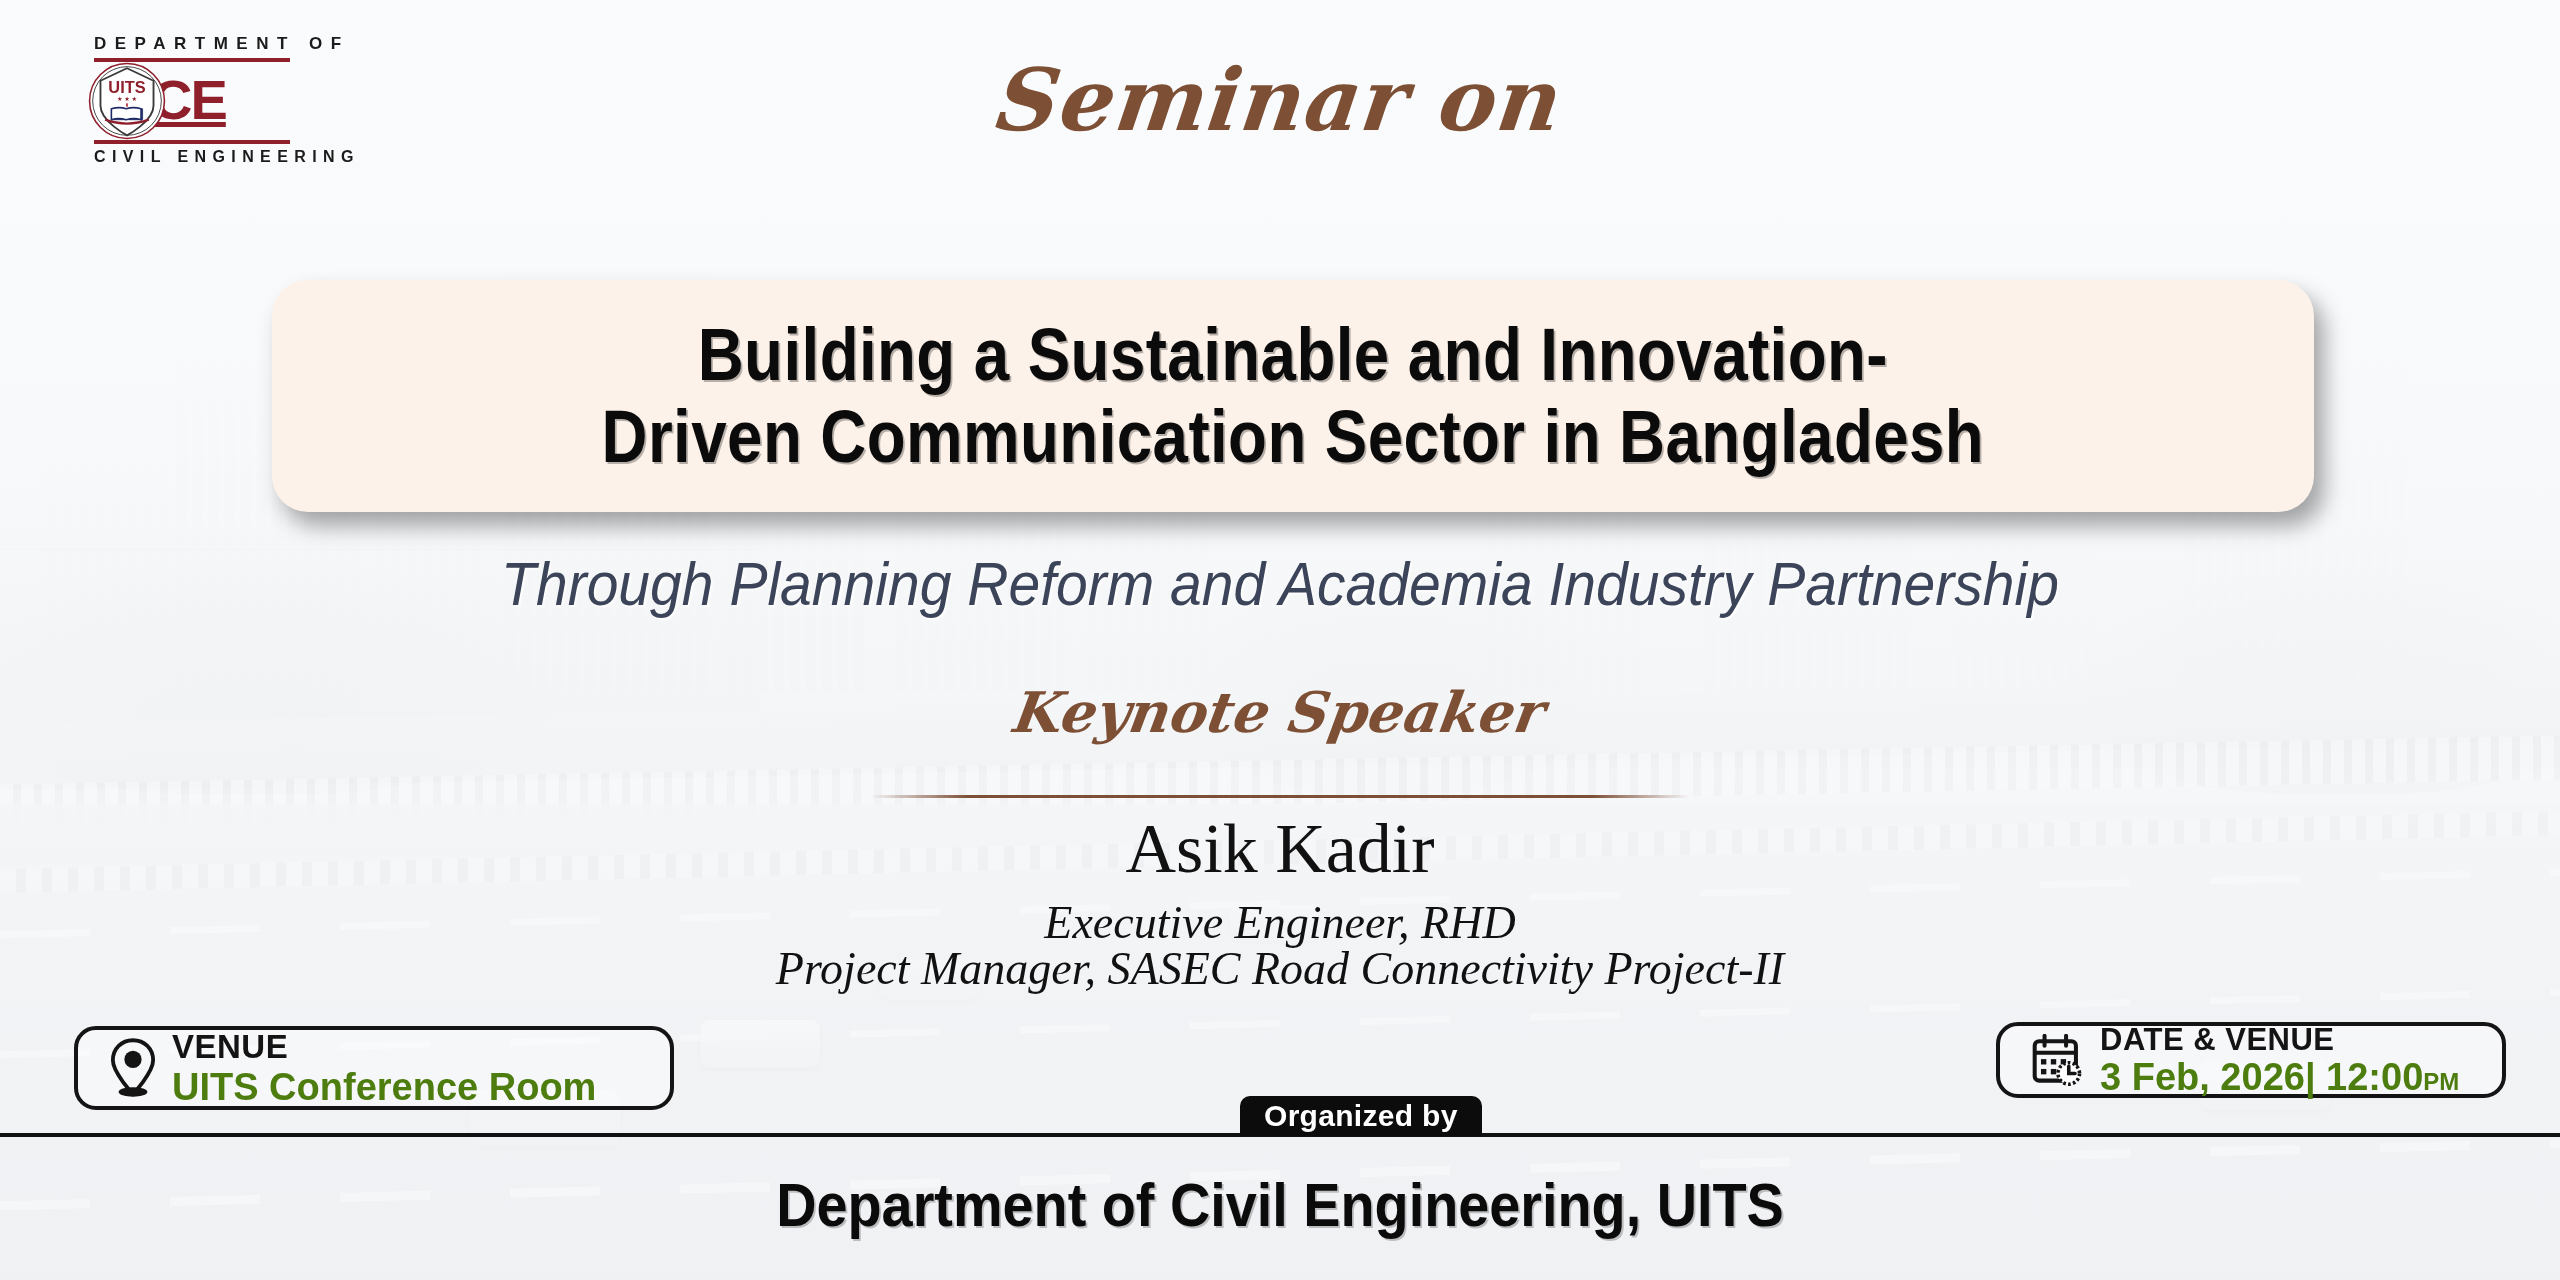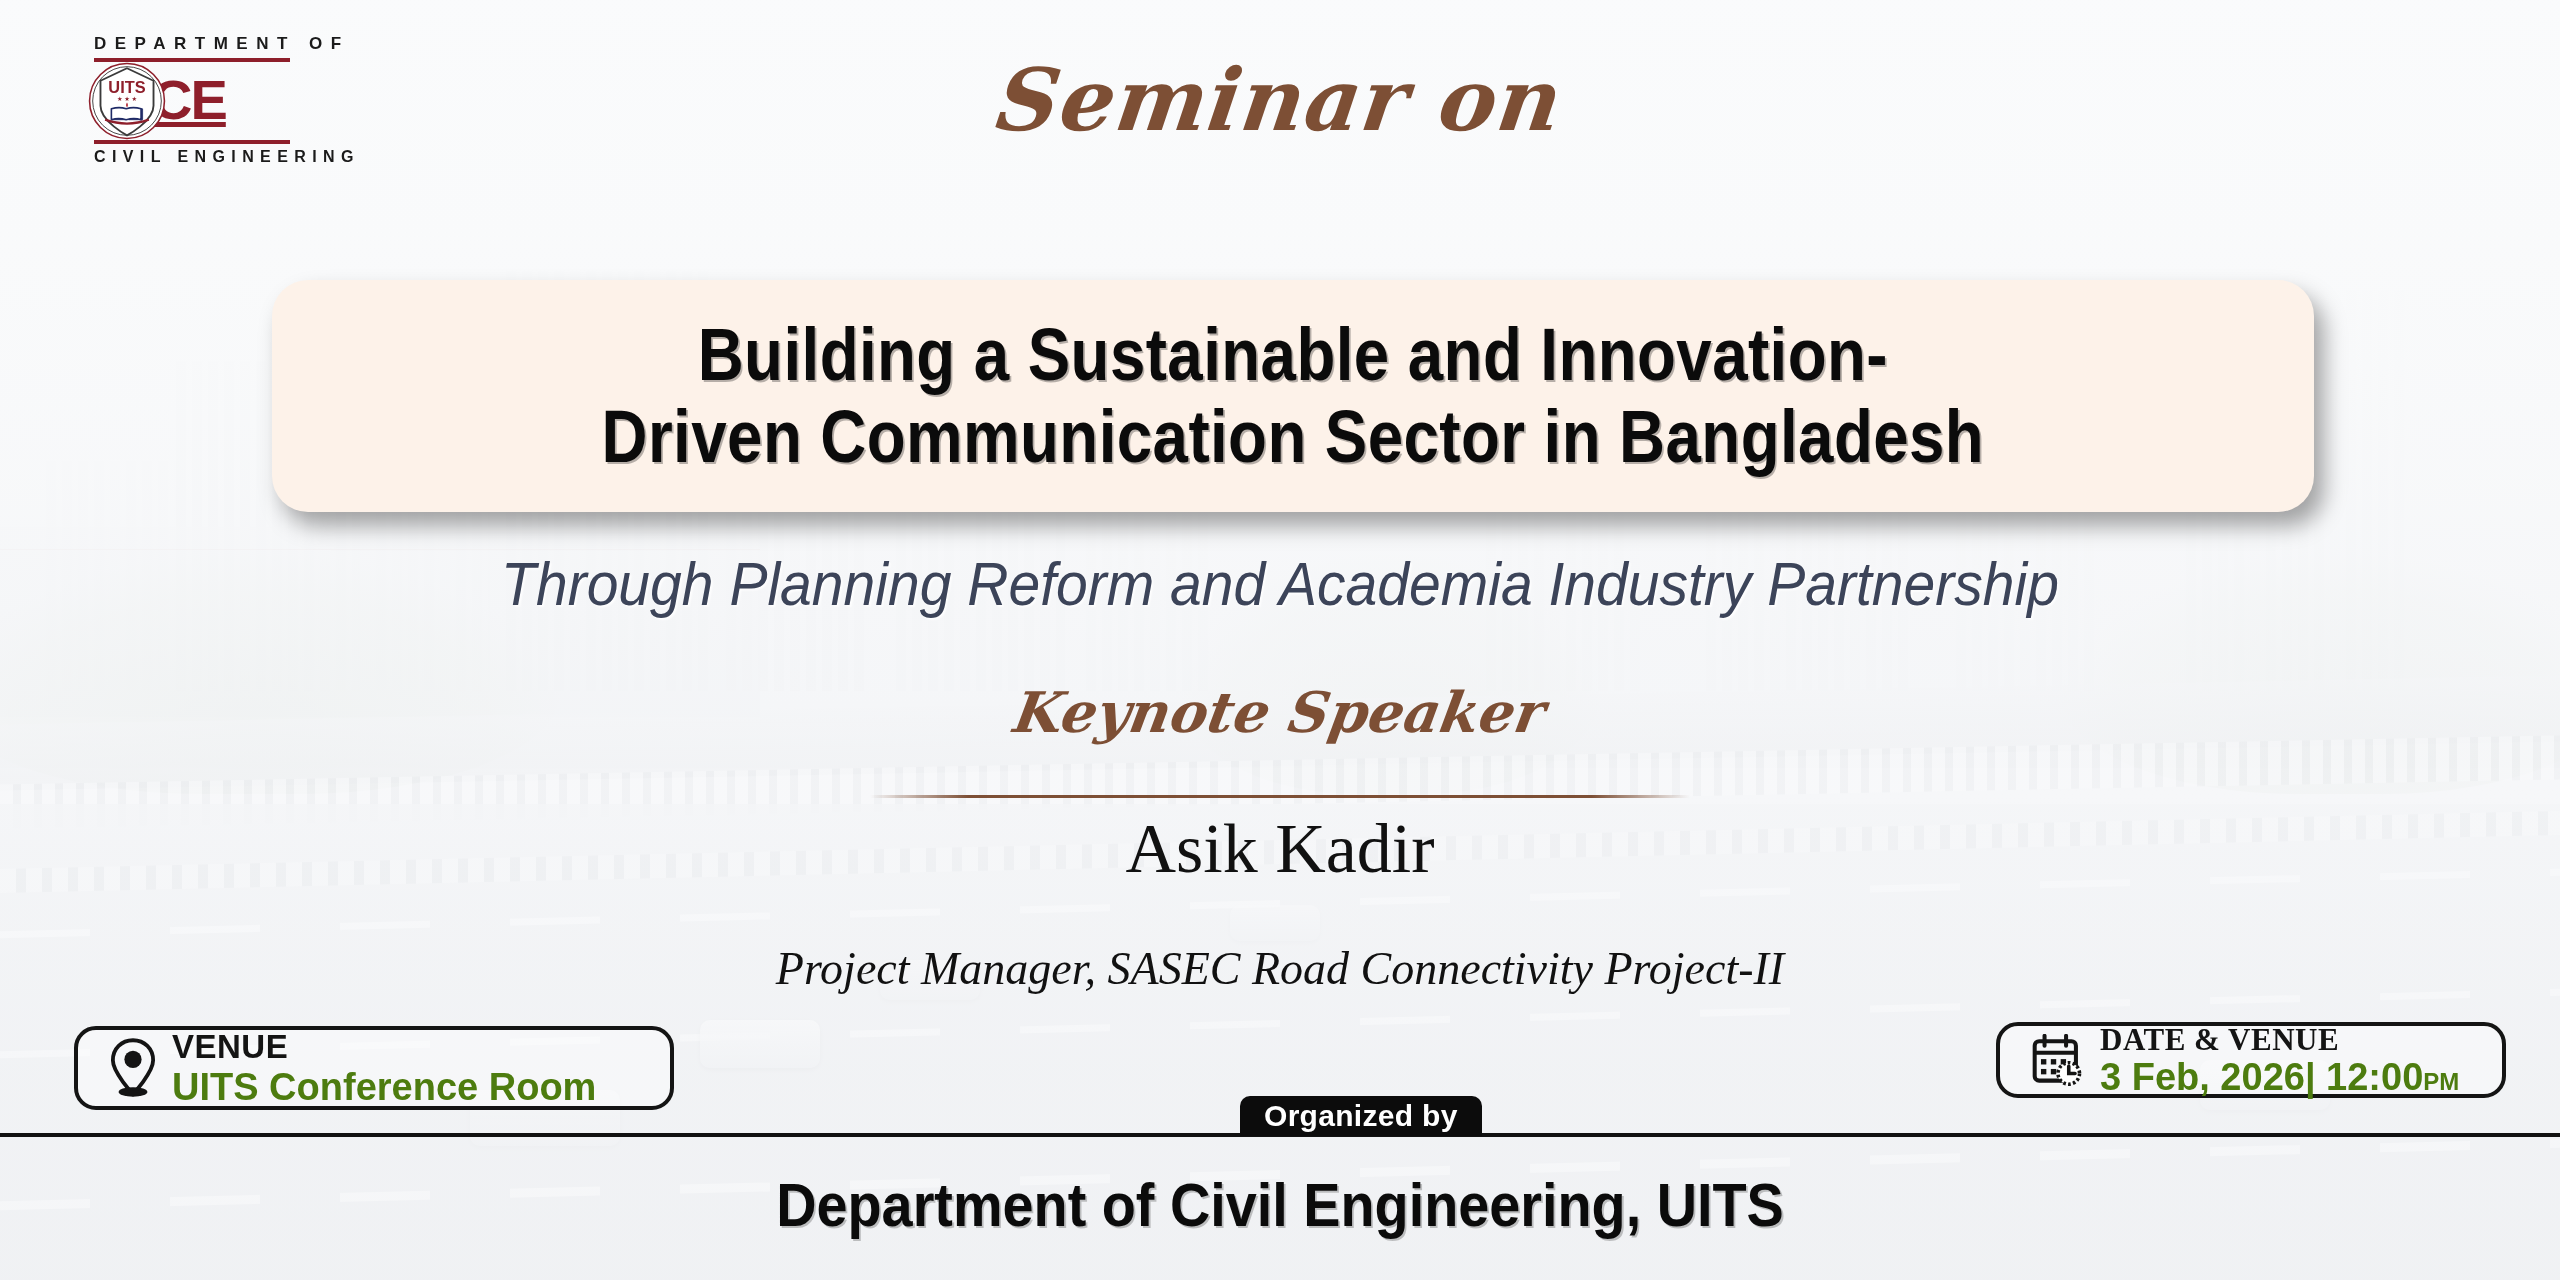--- a/index.html
+++ b/index.html
@@ -239,21 +239,21 @@
   .pill.venue{ left:74px;  top:1026px; width:600px; height:84px; }
   .pill.date { left:1996px; top:1022px; width:510px; height:76px; }
 
   .pill-icon{ flex:0 0 auto; display:flex; align-items:center; justify-content:center; }
   .pill-lines{ display:flex; flex-direction:column; justify-content:center; line-height:1; }
   .pill-title{
     font-weight:700; color:#141414;
     letter-spacing:.5px;
   }
   .pill.venue .pill-title{ font-size:33px; margin-bottom:5px; }
-  .pill.date  .pill-title{ font-size:31px; margin-bottom:3px;font-family:Liberation Serif, serif; }
+  .pill.date  .pill-title{ font-size:31px; margin-bottom:3px; }
   .pill-value{ font-weight:700; color:#4d7c0f; }
   .pill.venue .pill-value{ font-size:38px; }
   .pill.date  .pill-value{ font-size:38px; }
   .pill.date .ampm{ font-size:24px;text-align:right; }
 
   
   .org-tab{
     position:absolute; left:1240px; top:1096px;
     height:40px; padding:0 24px;
     background:#0c0c0c;
@@ -342,20 +342,21 @@
   <div class="title-card">
     <div class="title-text">Building a Sustainable and Innovation-
 Driven Communication Sector in Bangladesh</div>
   </div>
 
   <div class="subtitle">Through Planning Reform and Academia Industry Partnership</div>
 
   <div class="keynote-label">Keynote Speaker</div>
   <div class="keynote-rule"></div>
   <div class="speaker-name">Asik Kadir</div>
+  <div class="speaker-role r1">Executive Engineer, RHD</div>
   <div class="speaker-role r2">Project Manager, SASEC Road Connectivity Project-II</div>
 
   <div class="pill venue">
     <span class="pill-icon">
       <svg viewBox="0 0 48 62" width="46" height="60">
         <ellipse cx="24" cy="56" rx="15" ry="5" fill="#141414"></ellipse>
         <path d="M24 2 C12 2 3 11 3 23 C3 36 24 58 24 58 C24 58 45 36 45 23 C45 11 36 2 24 2 Z" fill="none" stroke="#141414" stroke-width="4"></path>
         <circle cx="24" cy="22" r="9" fill="#141414"></circle>
       </svg>
     </span>

